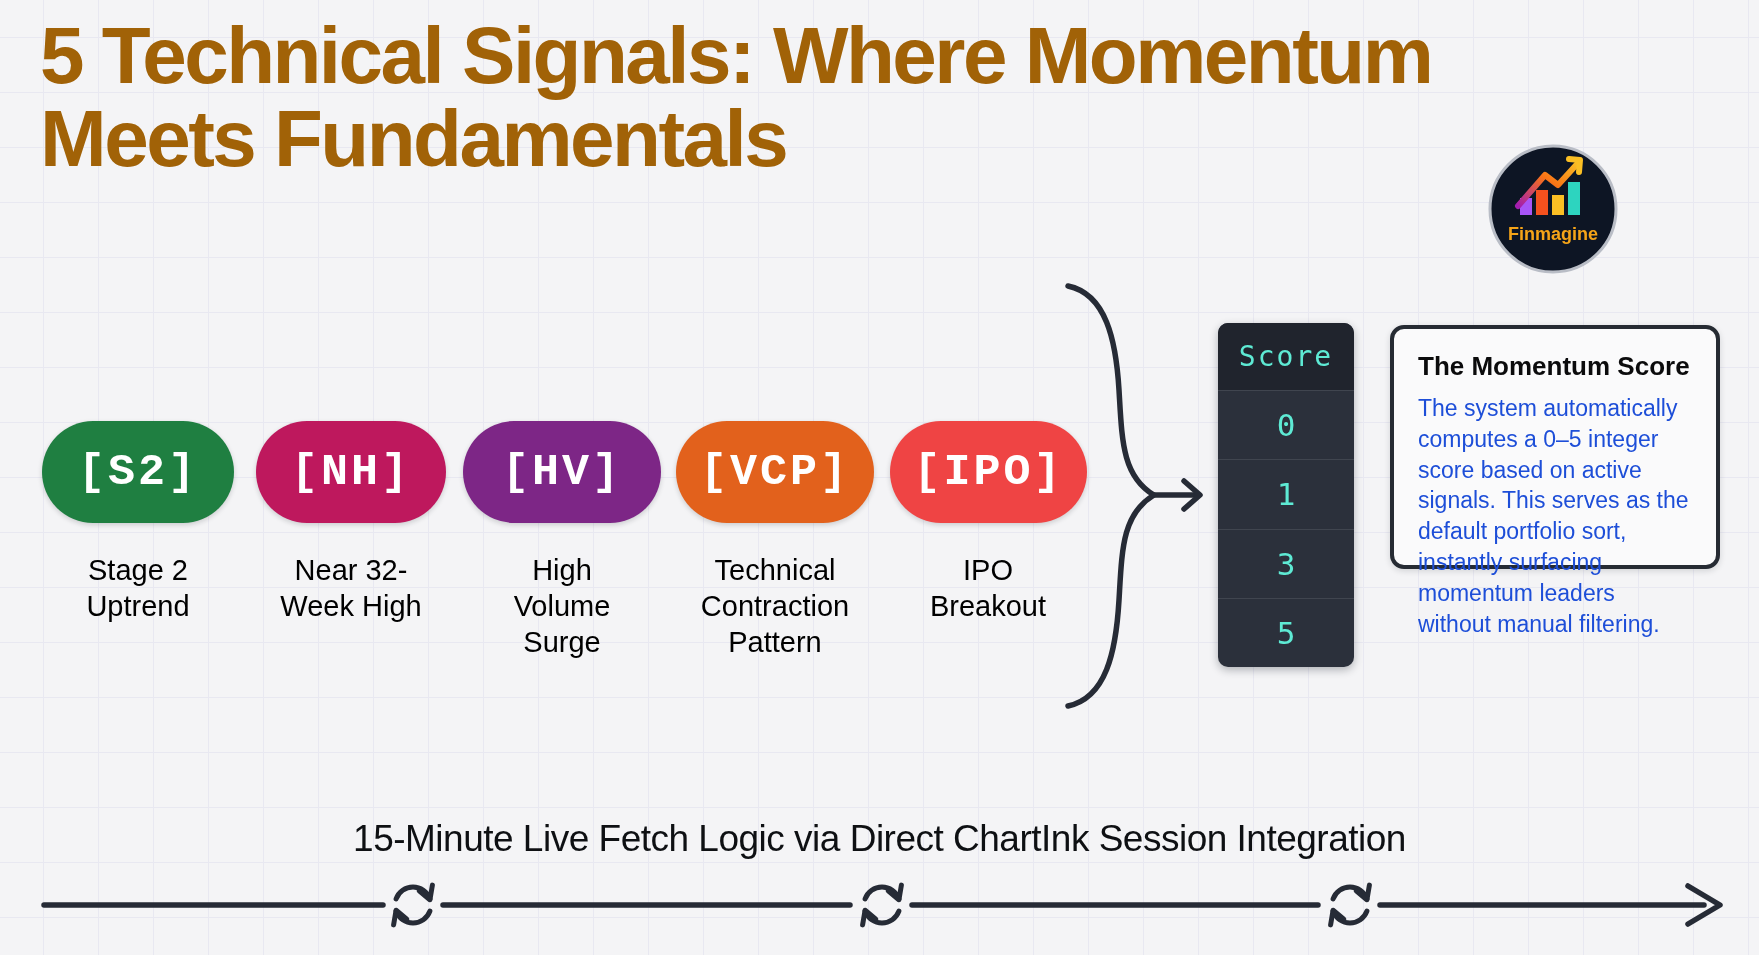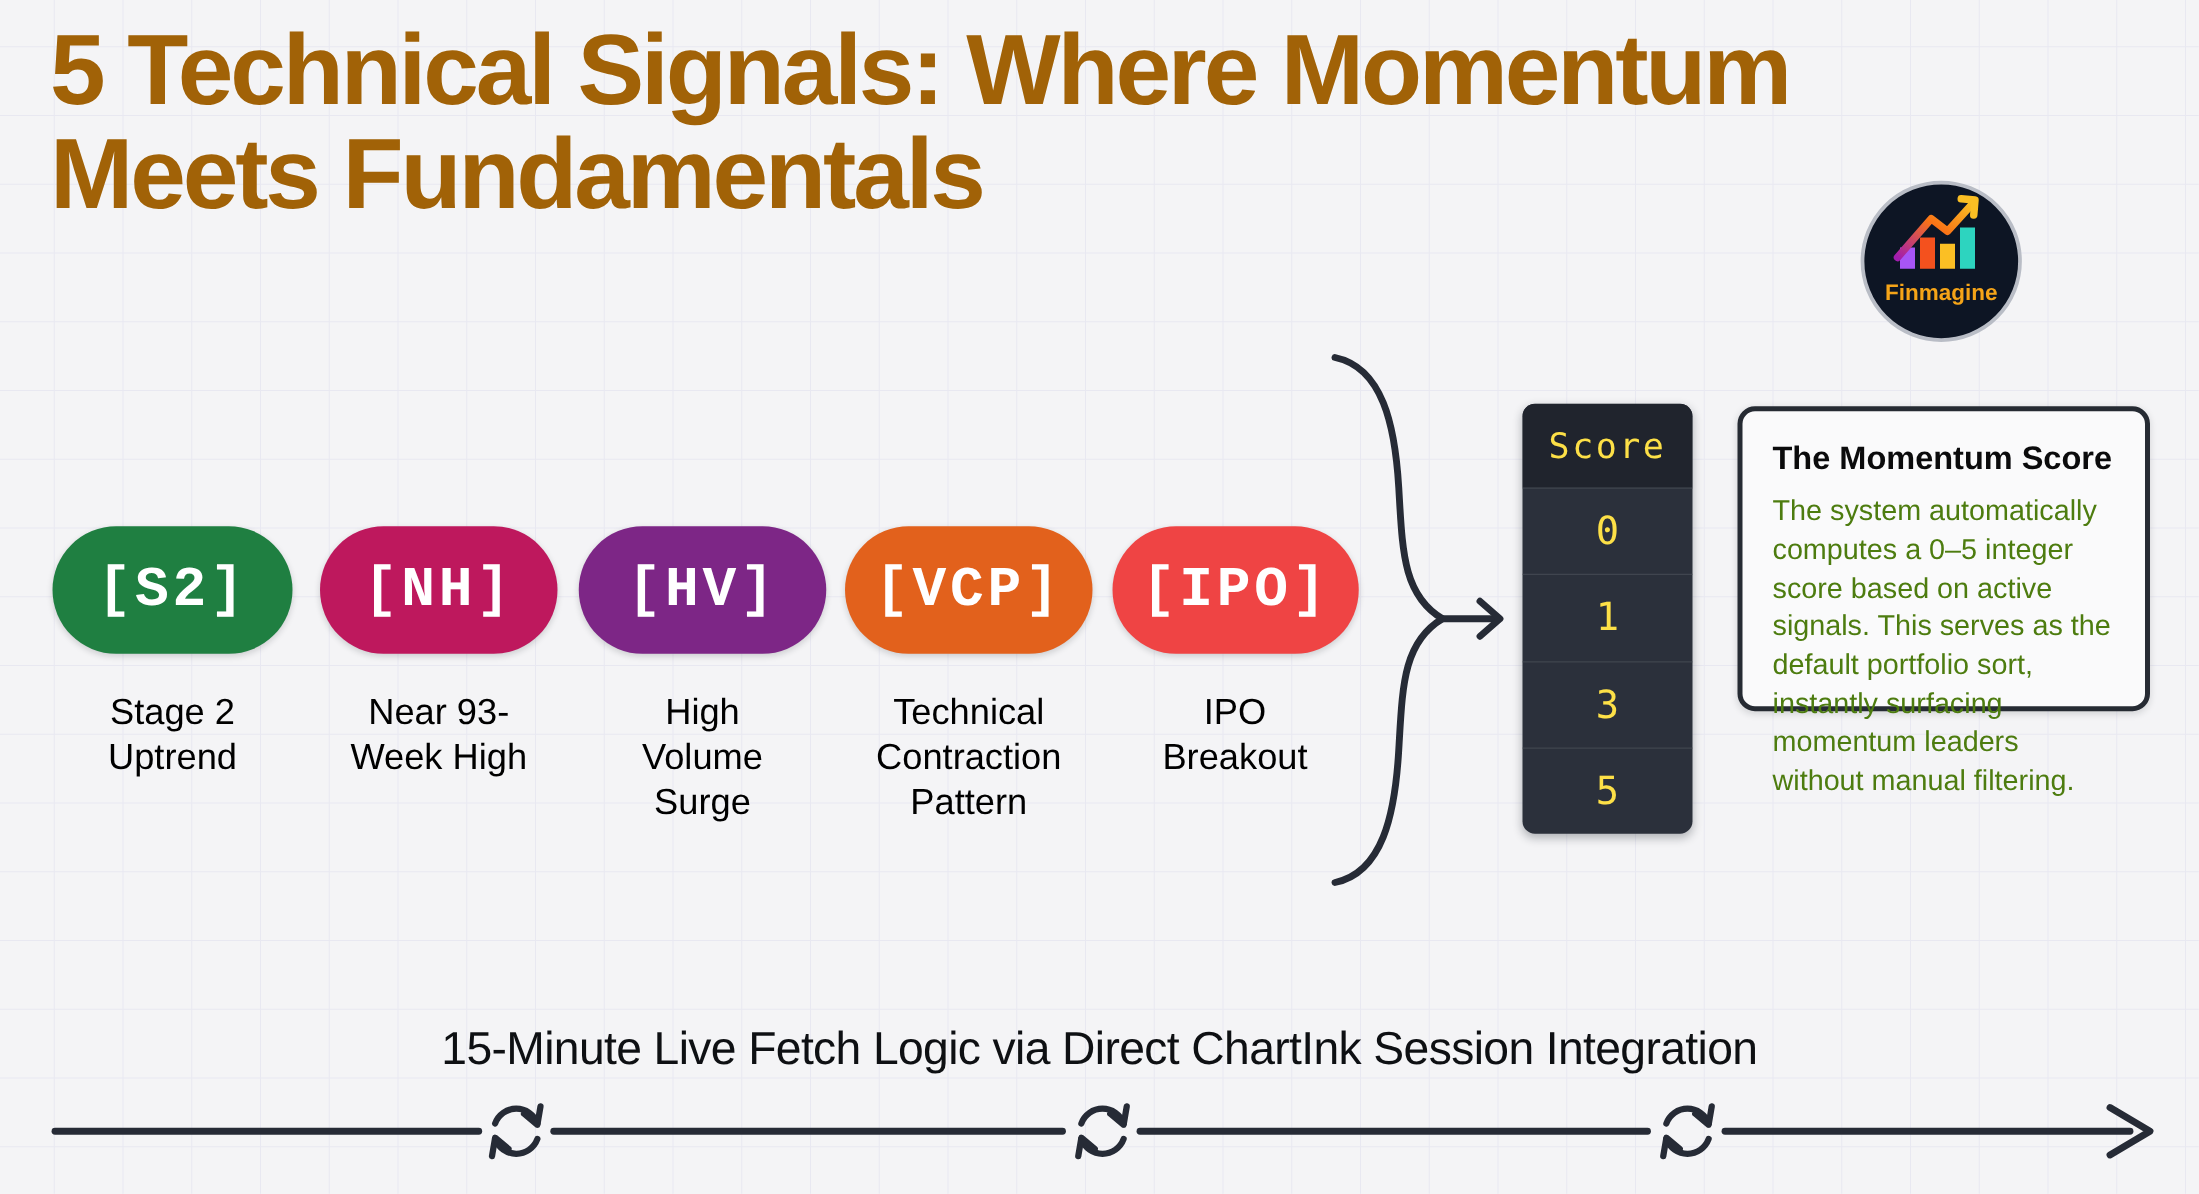--- a/index.html
+++ b/index.html
@@ -58,41 +58,41 @@
 
   
   .brace { left: 1046px; top: 280px; }
 
   
   .score-table {
     left: 1218px; top: 323px; width: 136px; height: 344px;
     background: #2b303b; border-radius: 10px; overflow: hidden;
     display: flex; flex-direction: column;
     box-shadow: 0 3px 8px rgba(20,25,35,0.3);
-    font-family: "DejaVu Sans Mono", monospace; color: #fde047; text-align: center;
+    font-family: "DejaVu Sans Mono", monospace; color: #5eead4; text-align: center;
   }
   .score-header {
     height: 67px; flex: none; background: #20242d;
     display: flex; align-items: center; justify-content: center;
     font-size: 28px; letter-spacing: 2px;
   }
   .score-row {
     flex: 1; display: flex; align-items: center; justify-content: center;
     font-size: 31px; border-top: 1px solid #40454f;
   }
 
   
   .momentum-box {
     left: 1390px; top: 325px; width: 330px; height: 244px;
     background: #fafafb; border: 4px solid #262b33; border-radius: 14px;
     padding: 22px 22px 0 24px;
     box-shadow: 0 2px 6px rgba(20,25,35,0.15);
   }
   .momentum-title { font-size: 26px; font-weight: bold; color: #0b0b0c; margin-bottom: 11px; }
-  .momentum-body  { font-size: 23px; line-height: 1.34; color: #4d7c0f; }
+  .momentum-body  { font-size: 23px; line-height: 1.34; color: #1d4ed8; }
 
   
   .caption {
     left: 0; top: 818px; width: 100%;
     text-align: center; font-size: 37px; font-weight: 500;
     letter-spacing: -0.5px; color: #0e1013;
   }
   .timeline { left: 0; top: 868px; }
 </style>
 </head>
@@ -135,21 +135,21 @@
   </div>
 <div class="pill pill-3" style="background-color: rgb(226, 97, 28);">
     <span>[VCP]</span>
   </div>
 <div class="pill pill-4" style="background-color: #ef4444;">
     <span>[IPO]</span>
   </div>
 
 <div class="abs pill-label label-0">Stage 2
 Uptrend</div>
-<div class="abs pill-label label-1">Near 93-
+<div class="abs pill-label label-1">Near 32-
 Week High</div>
 <div class="abs pill-label label-2">High
 Volume
 Surge</div>
 <div class="abs pill-label label-3">Technical
 Contraction
 Pattern</div>
 <div class="abs pill-label label-4">IPO
 Breakout</div>
 

